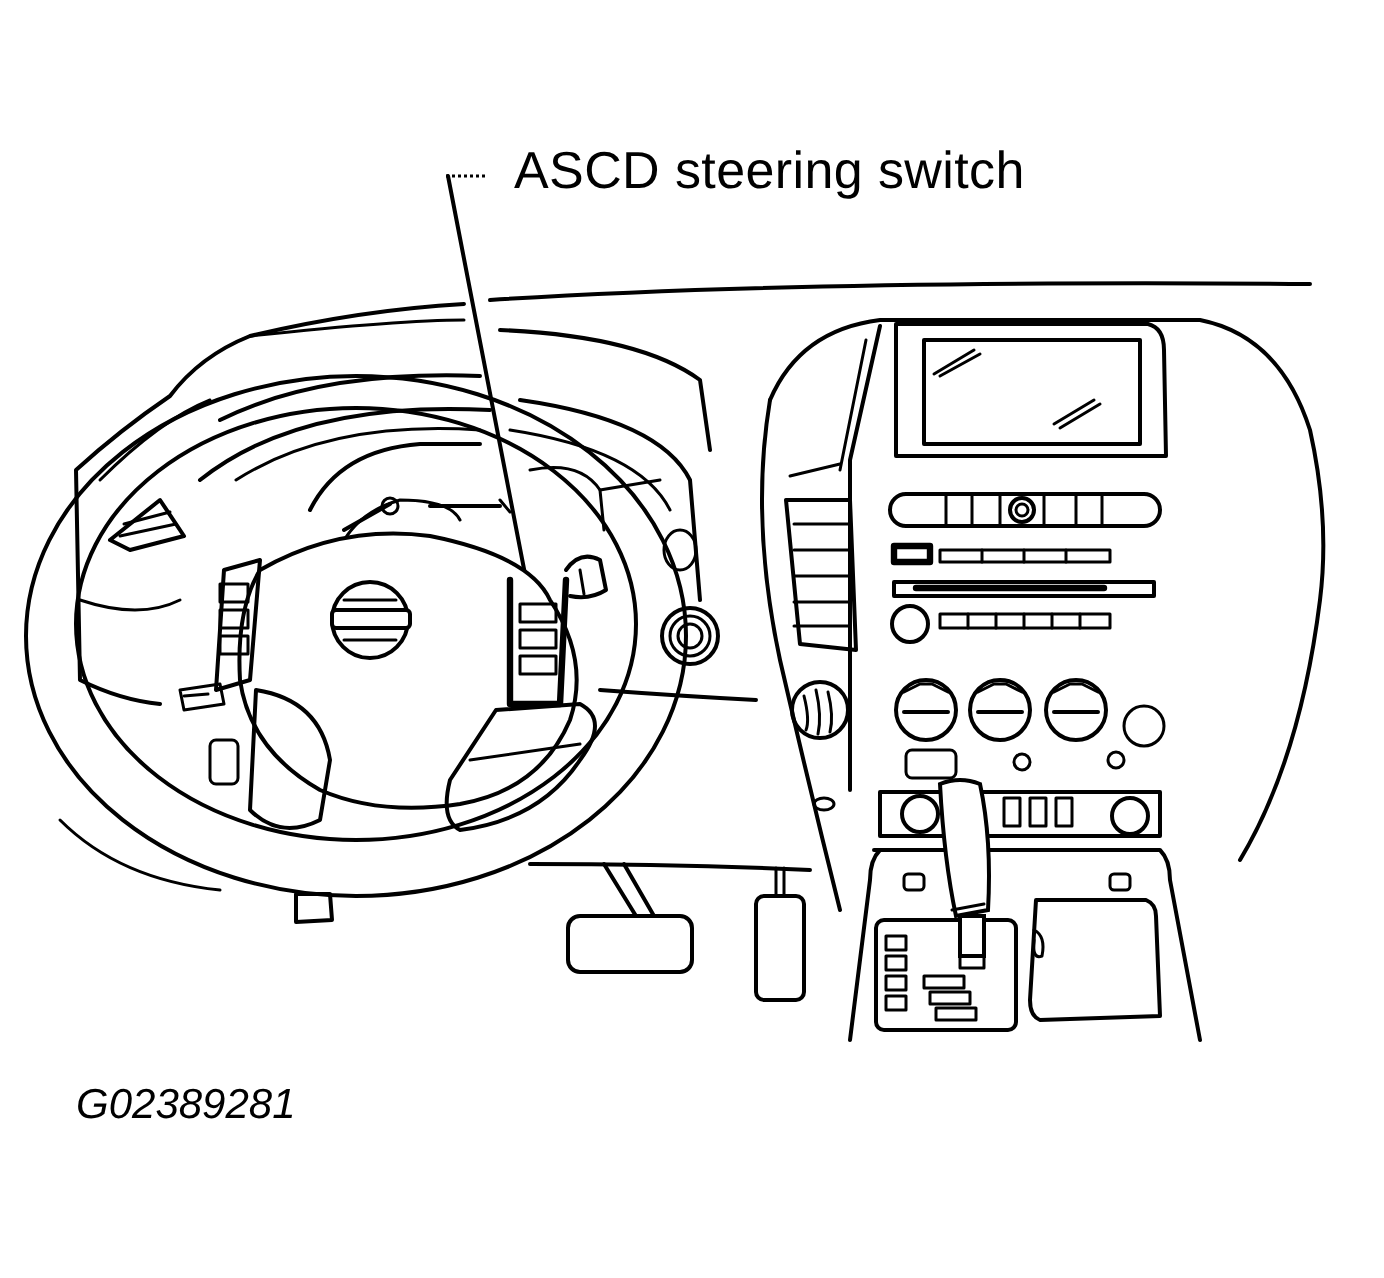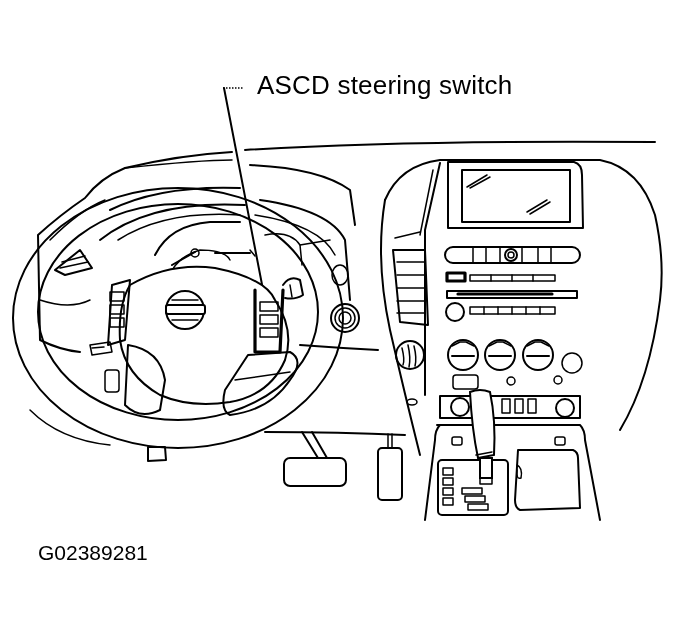--- a/index.html
+++ b/index.html
@@ -1,19 +1,19 @@
 <!DOCTYPE html>
 <html><head>
 <meta charset="utf-8">
 <style>
   html, body { margin: 0; padding: 0; background: #ffffff; }
   body { width: 692px; height: 639px; position: relative; overflow: hidden; font-family: "Liberation Sans", sans-serif; }
   .figure { position: absolute; left: 0; top: 0; width: 692px; height: 639px; }
   .callout-label { position: absolute; left: 257px; top: 70px; font-size: 26px; font-weight: normal; color: #000; letter-spacing: 0.2px; white-space: nowrap; text-align: center; }
-  .figure-id { position: absolute; left: 38px; top: 541px; font-size: 21px; color: #000; white-space: nowrap; }
+  .figure-id { position: absolute; left: 38px; top: 541px; font-size: 21px; color: #000; white-space: nowrap; font-style: italic; }
   svg .ln { fill: none; stroke: #000; stroke-width: 2; stroke-linecap: round; stroke-linejoin: round; }
   svg .thin { fill: none; stroke: #000; stroke-width: 1.5; stroke-linecap: round; stroke-linejoin: round; }
   svg .bold { fill: none; stroke: #000; stroke-width: 3.2; stroke-linecap: round; stroke-linejoin: round; }
   svg .dash { fill: none; stroke: #000; stroke-width: 1.5; stroke-dasharray: 1.5 1.5; }
   svg .fillw { fill: #fff; stroke: #000; stroke-width: 2; }
 </style>
 </head>
 <body>
 
 <div class="figure">

